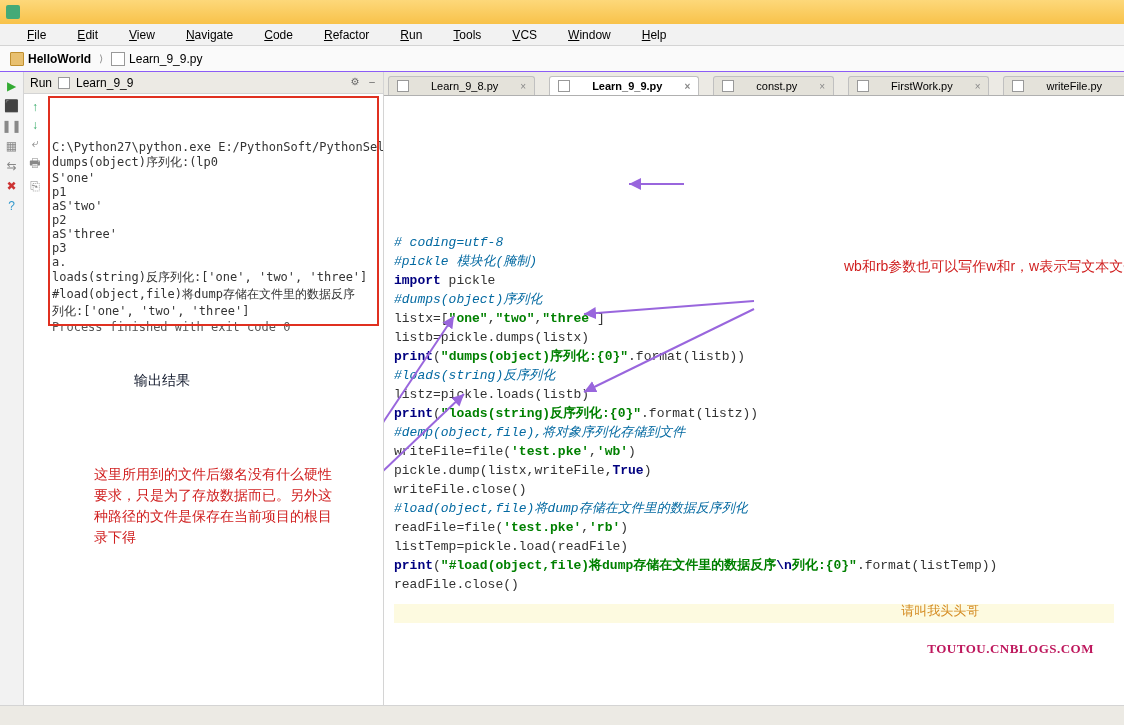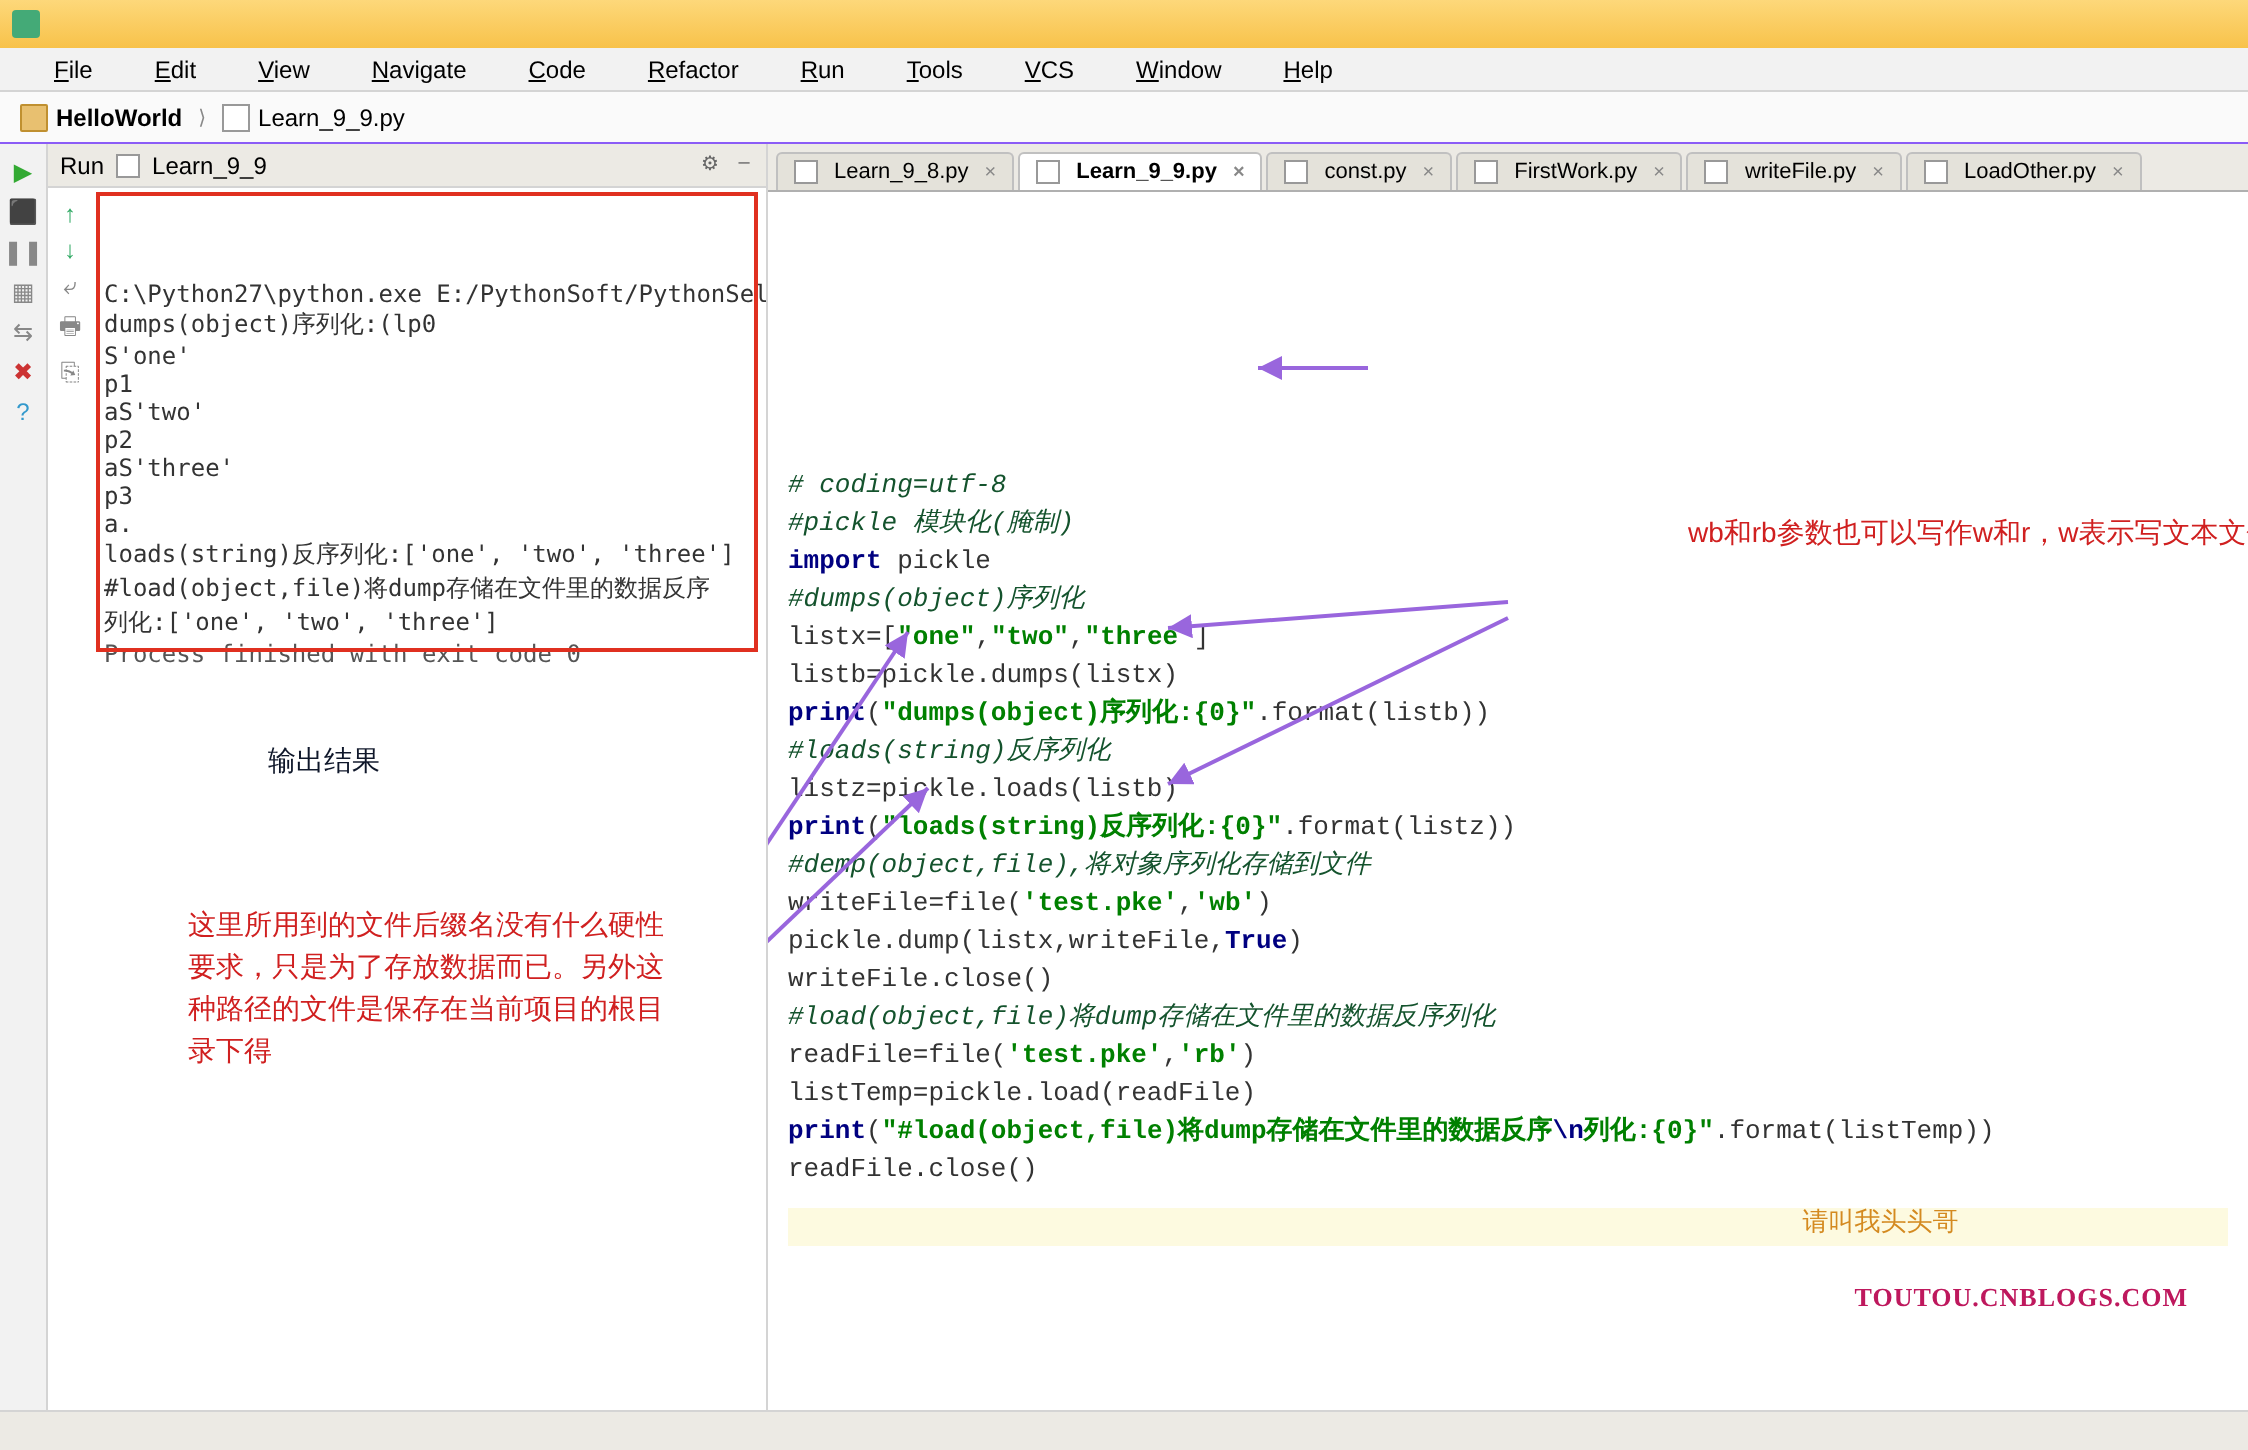--- a/index.html
+++ b/index.html
@@ -19,29 +19,29 @@
   .run-gutter { width: 24px; background: #f2f2f2; border-right: 1px solid #d4d4d4; display: flex; flex-direction: column; align-items: center; gap: 4px; padding-top: 6px; }
   .run-gutter div { width: 16px; height: 16px; display:flex; align-items:center; justify-content:center; font-size:12px; }
   .g-run{ color:#3a3; } .g-stop{ color:#888; } .g-pause{ color:#888;} .g-box{ color:#888;} .g-x{ color:#c33;} .g-q{ color:#39c;}
   .run-panel { width: 360px; background: #fff; border-right: 1px solid #d4d4d4; display: flex; flex-direction: column; position: relative; }
   .run-header { height: 22px; background: #eceae4; display: flex; align-items: center; padding-left: 6px; border-bottom: 1px solid #d4d4d4; gap:6px;}
   .run-toolbar { width: 22px; display: flex; flex-direction: column; align-items: center; gap: 4px; padding-top: 6px; float:left;}
   .run-content-wrap { display:flex; flex:1; }
   .run-content { flex: 1; padding: 4px 6px; font-family: Consolas, monospace; font-size: 12px; color: #333; white-space: pre; position: relative; overflow: hidden;}
   .red-box { position: absolute; border: 2px solid #e03020; top: 2px; left: 2px; right: 4px; height: 230px; pointer-events:none;}
   .output-ann { color:#0f172a; font-family: "Microsoft YaHei", sans-serif; font-size:14px; position:absolute; left:110px; top:300px;}
-  .note-ann { color:#d02020; font-family: "Microsoft YaHei", sans-serif; font-size:14px; line-height:1.5; position:absolute; left:70px; top:380px; width:250px;}
+  .note-ann { color:#d02020; font-family: "Microsoft YaHei", sans-serif; font-size:14px; line-height:1.5; position:absolute; left:70px; top:392px; width:250px;}
   .editor-area { flex: 1; display: flex; flex-direction: column; background: #fff; overflow: hidden; }
   .tabbar { height: 24px; background: #eceae4; display: flex; align-items: flex-end; border-bottom: 1px solid #b0b0b0; padding-left: 4px; overflow:hidden;}
-  .tab { display: flex; align-items: center; padding: 3px 8px; background: #e4e2da; border: 1px solid #c0c0c0; border-bottom: none; margin-right: 2px; gap: 8px; font-size: 11px; border-radius: 3px 3px 0 0; }
+  .tab { display: flex; align-items: center; padding: 3px 8px; background: #e4e2da; border: 1px solid #c0c0c0; border-bottom: none; margin-right: 14px; gap: 22px; font-size: 11px; border-radius: 3px 3px 0 0; }
   .tab.active { background: #fff; font-weight: bold; }
   .tab .close { color: #888; font-size: 10px; }
   .code { flex: 1; font-family: Consolas, "Courier New", monospace; font-size: 13px; padding: 4px 10px; line-height: 19px; white-space: pre; color: #333; position: relative; overflow: hidden;}
   .kw { color: #000080; font-weight: bold; }
-  .cm { color: #14532d; font-style: italic; }
+  .cm { color: #0369a1; font-style: italic; }
   .str { color: #008000; font-weight: bold; }
   .caret-line { background: #fdfae0; }
   .right-ann { color:#d02020; font-family:"Microsoft YaHei",sans-serif; font-size:14px; line-height:1.5; position:absolute; right:20px; top:160px; width:260px;}
   .arrow { position:absolute; pointer-events:none; }
   .watermark { position:absolute; right:30px; bottom:28px; text-align:left; font-family:Liberation Serif, serif; font-size:13px; color:#d48a20;}
   .watermark b { color:#be185d; letter-spacing:.5px;}
   .statusbar { height: 20px; background: #eceae4; border-top: 1px solid #d4d4d4; }
   .mini-header-icons { display:flex; gap:3px; margin-left:auto; padding-right:4px;}
   .mini-header-icons span { width:14px; height:14px; display:inline-block; font-size:10px; color:#666; text-align:center;}
 </style>

